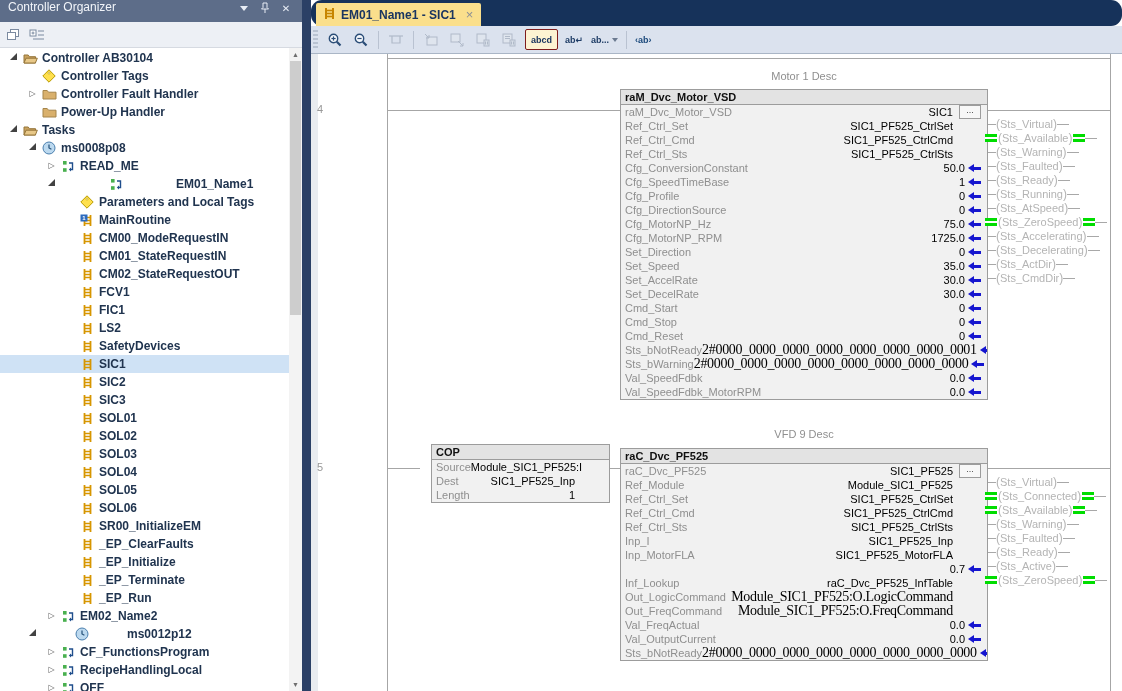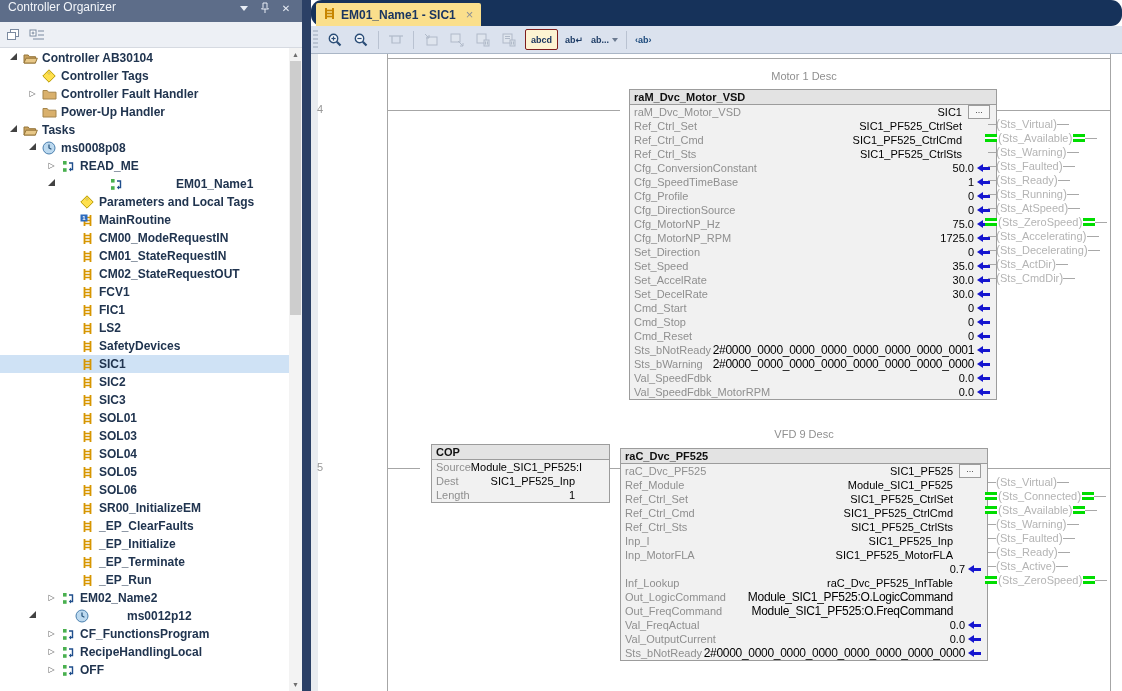--- a/index.html
+++ b/index.html
@@ -63,21 +63,21 @@
   .rung-desc{position:absolute;width:368px;left:309px;text-align:center;font-size:11px;color:#8f8f8f;}
 
   
   .blk{position:absolute;background:#f1f1f1;border:1px solid #9c9c9c;box-sizing:border-box;}
   .blk-header{height:14px;line-height:14px;background:#e3e3e3;border-bottom:1px solid #9c9c9c;
     font-size:11px;font-weight:bold;color:#101010;padding:0 4px;white-space:nowrap;}
   .blk-row{height:14px;display:flex;align-items:center;padding:0 6px 0 4px;font-size:11px;
     line-height:14px;white-space:nowrap;overflow:hidden;}
   .blk-label{color:#8f8f8f;}
   .blk-value{margin-left:auto;color:#000;}
-  .blk-value.tight{font-size:12px;letter-spacing:-0.3px;}
+  .blk-value.tight{font-size:14px;letter-spacing:-0.3px;font-family:Liberation Serif, serif;}
   .blk-sp{flex:0 0 28px;}
   .blk-btn{flex:0 0 20px;height:12px;margin-left:6px;border:1px solid #9c9c9c;background:#f7f7f7;
     font-size:9px;line-height:9px;color:#444;text-align:center;}
   .pin-arrow{position:relative;width:13px;height:8px;flex:0 0 13px;margin-left:3px;display:inline-block;}
   .pin-arrow::before{content:"";position:absolute;left:0;top:0;width:0;height:0;
     border-top:4px solid transparent;border-bottom:4px solid transparent;border-right:6px solid #1515cf;}
   .pin-arrow::after{content:"";position:absolute;left:6px;top:2.5px;width:7px;height:3px;background:#1515cf;}
 
   
   .coil{position:absolute;height:14px;display:flex;align-items:center;font-size:11px;
@@ -370,20 +370,33 @@
           <span class="tico">
             <svg width="11" height="13" viewBox="0 0 11 13">
               <line x1="2.5" y1="1" x2="2.5" y2="12" stroke="#d79600" stroke-width="1.8"></line>
               <line x1="8.5" y1="1" x2="8.5" y2="12" stroke="#d79600" stroke-width="1.8"></line>
               <line x1="2.5" y1="3.5" x2="8.5" y2="3.5" stroke="#d79600" stroke-width="1.5"></line>
               <line x1="2.5" y1="6.5" x2="8.5" y2="6.5" stroke="#d79600" stroke-width="1.5"></line>
               <line x1="2.5" y1="9.5" x2="8.5" y2="9.5" stroke="#d79600" stroke-width="1.5"></line>
             </svg>
           </span>
           <span>SOL01</span>
+        </div>
+        <div class="trow" style="padding-left: 62px;">
+          <span class="exp"></span>
+          <span class="tico">
+            <svg width="11" height="13" viewBox="0 0 11 13">
+              <line x1="2.5" y1="1" x2="2.5" y2="12" stroke="#d79600" stroke-width="1.8"></line>
+              <line x1="8.5" y1="1" x2="8.5" y2="12" stroke="#d79600" stroke-width="1.8"></line>
+              <line x1="2.5" y1="3.5" x2="8.5" y2="3.5" stroke="#d79600" stroke-width="1.5"></line>
+              <line x1="2.5" y1="6.5" x2="8.5" y2="6.5" stroke="#d79600" stroke-width="1.5"></line>
+              <line x1="2.5" y1="9.5" x2="8.5" y2="9.5" stroke="#d79600" stroke-width="1.5"></line>
+            </svg>
+          </span>
+          <span>SOL02</span>
         </div>
         <div class="trow" style="padding-left: 62px;">
           <span class="exp"></span>
           <span class="tico">
             <svg width="11" height="13" viewBox="0 0 11 13">
               <line x1="2.5" y1="1" x2="2.5" y2="12" stroke="#d79600" stroke-width="1.8"></line>
               <line x1="8.5" y1="1" x2="8.5" y2="12" stroke="#d79600" stroke-width="1.8"></line>
               <line x1="2.5" y1="3.5" x2="8.5" y2="3.5" stroke="#d79600" stroke-width="1.5"></line>
               <line x1="2.5" y1="6.5" x2="8.5" y2="6.5" stroke="#d79600" stroke-width="1.5"></line>
               <line x1="2.5" y1="9.5" x2="8.5" y2="9.5" stroke="#d79600" stroke-width="1.5"></line>
@@ -657,21 +670,21 @@
       <div class="wire-h" style="left:76px;top:414px;width:33px"></div>
       <div class="wire-h" style="left:272px;top:414px;width:37px"></div>
       <div class="wire-h" style="left:677px;top:414px;width:122px"></div>
 
       <div class="rung-num" style="top:49px">4</div>
       <div class="rung-num" style="top:407px">5</div>
 
       <div class="rung-desc" style="top:16px">Motor 1 Desc</div>
       <div class="rung-desc" style="top:374px">VFD 9 Desc</div>
 
-      <div class="blk" id="block1" style="left:318px;top:35px;width:368px">
+      <div class="blk" id="block1" style="left:309px;top:35px;width:368px">
         <div class="blk-header">raM_Dvc_Motor_VSD</div>
       <div class="blk-row">
             <span class="blk-label">raM_Dvc_Motor_VSD</span>
             <span class="blk-value">SIC1</span>
             <span class="blk-btn">...</span>
           </div>
           <div class="blk-row">
             <span class="blk-label">Ref_Ctrl_Set</span>
             <span class="blk-value">SIC1_PF525_CtrlSet</span>
             <span class="blk-sp"></span>

